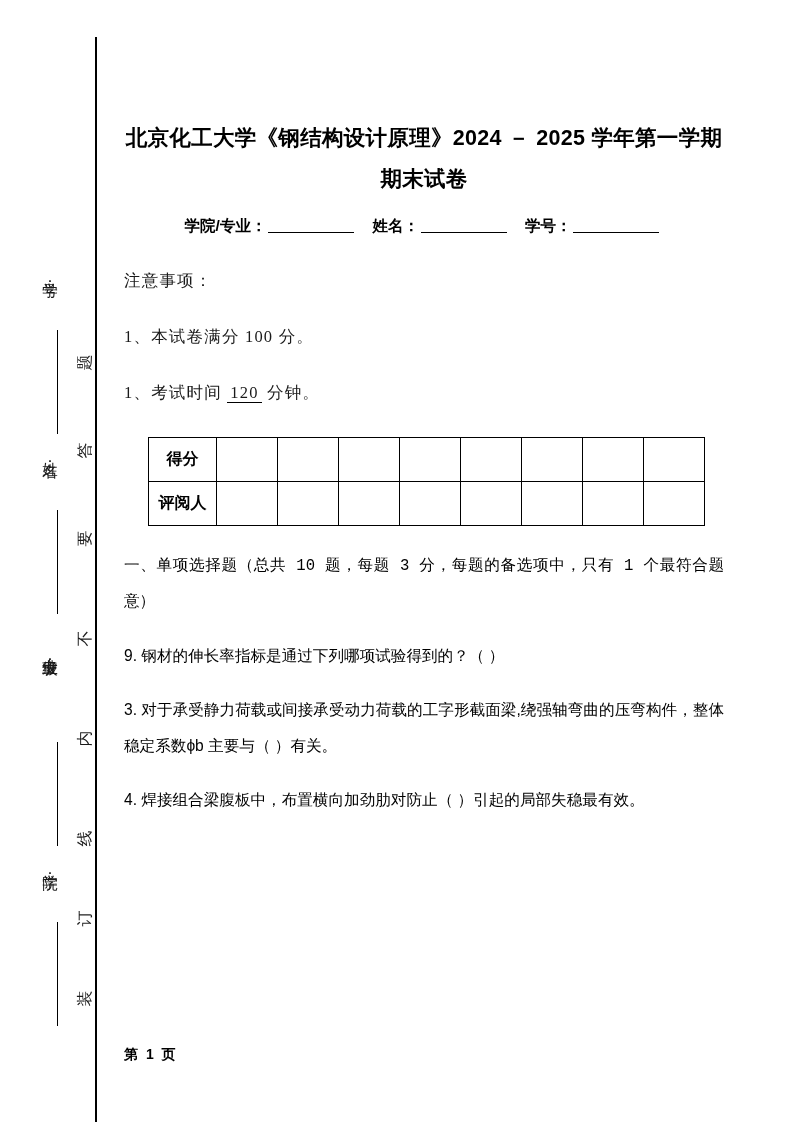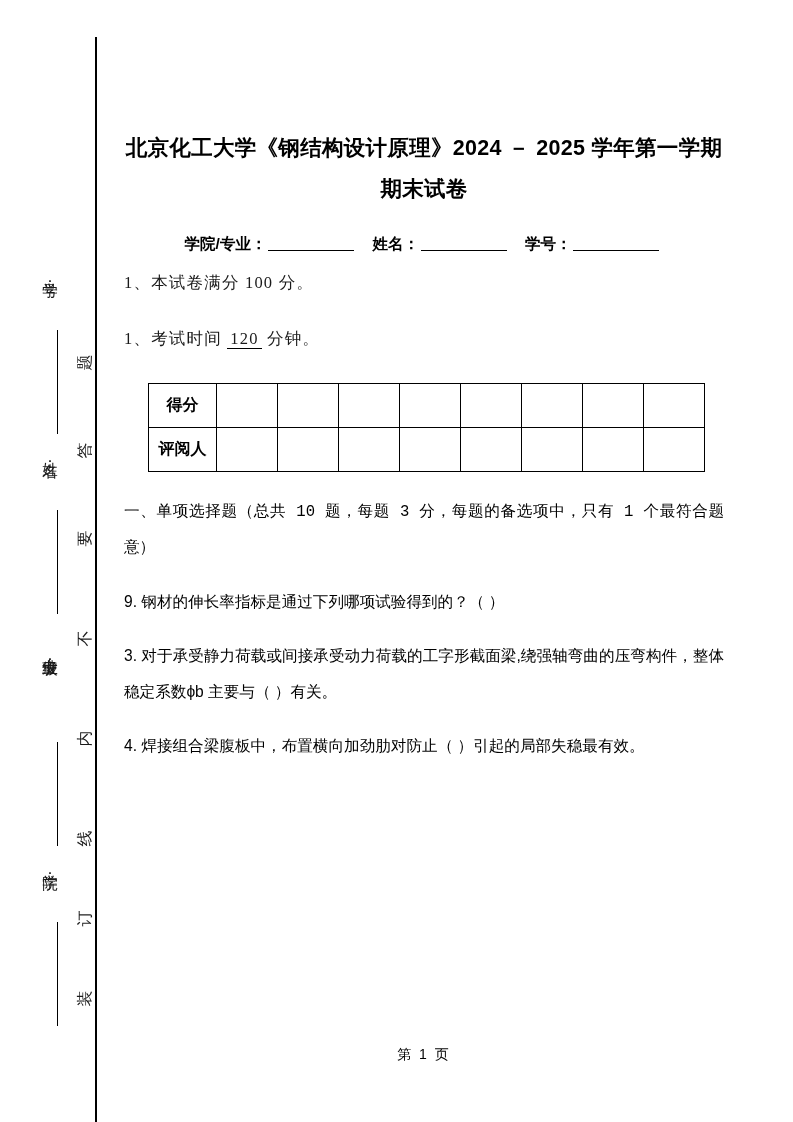--- a/index.html
+++ b/index.html
@@ -63,37 +63,37 @@
     font-size: 16px;
     font-family: "Liberation Serif", "DejaVu Serif", serif;
     transform: rotate(-90deg);
     color: #1a1a1a;
   }
 
   
   #page-body {
     position: absolute;
     left: 124px;
-    top: 16px;
+    top: 6px;
     width: 600px;
   }
 
   #exam-title {
     margin: 0;
     padding-top: 112px;
     font-family: "Liberation Sans", "DejaVu Sans", sans-serif;
     font-weight: bold;
     font-size: 21.5px;
     line-height: 41px;
     text-align: center;
     letter-spacing: 0.3px;
   }
 
   #student-info-line {
-    margin-top: 24px;
+    margin-top: 16px;
     text-align: center;
     font-family: "Liberation Sans", "DejaVu Sans", sans-serif;
     font-weight: bold;
     font-size: 15.5px;
     white-space: nowrap;
   }
   #student-info-line .blank {
     display: inline-block;
     border-bottom: 1.6px solid #000;
     width: 86px;
@@ -152,23 +152,23 @@
     line-height: 36px;
     text-align: justify;
   }
 
   
   #page-footer {
     position: absolute;
     left: 124px;
     top: 1046px;
     width: 600px;
-    text-align: center;
-    font-family: "Liberation Sans", "DejaVu Sans", sans-serif;
-    font-weight: normal;
+    text-align: left;
+    font-family: "Liberation Sans", "DejaVu Sans", sans-serif;
+    font-weight: bold;
     font-size: 14px;
     letter-spacing: 2px;
   }
 </style>
 </head>
 <body>
 
 <div id="binding-margin">
   <div id="binding-rule"></div>
 
@@ -195,20 +195,21 @@
 </div>
 
 <div id="page-body">
 
   <h1 id="exam-title">北京化工大学《钢结构设计原理》2024 － 2025 学年第一学期期末试卷</h1>
 
   <div id="student-info-line">
     <span>学院/专业：</span><span class="blank"></span><span class="gapper"></span><span>姓名：</span><span class="blank"></span><span class="gapper"></span><span>学号：</span><span class="blank"></span>
   </div>
 
+  <p class="notice-line" id="notice-heading">注意事项：</p>
 
   <p class="notice-line">1、本试卷满分 100 分。</p>
 
   <p class="notice-line">
     <span>1、考试时间</span>
     <span class="underline-val">120</span>
     <span>分钟。</span>
   </p>
 
   <table id="score-table">

